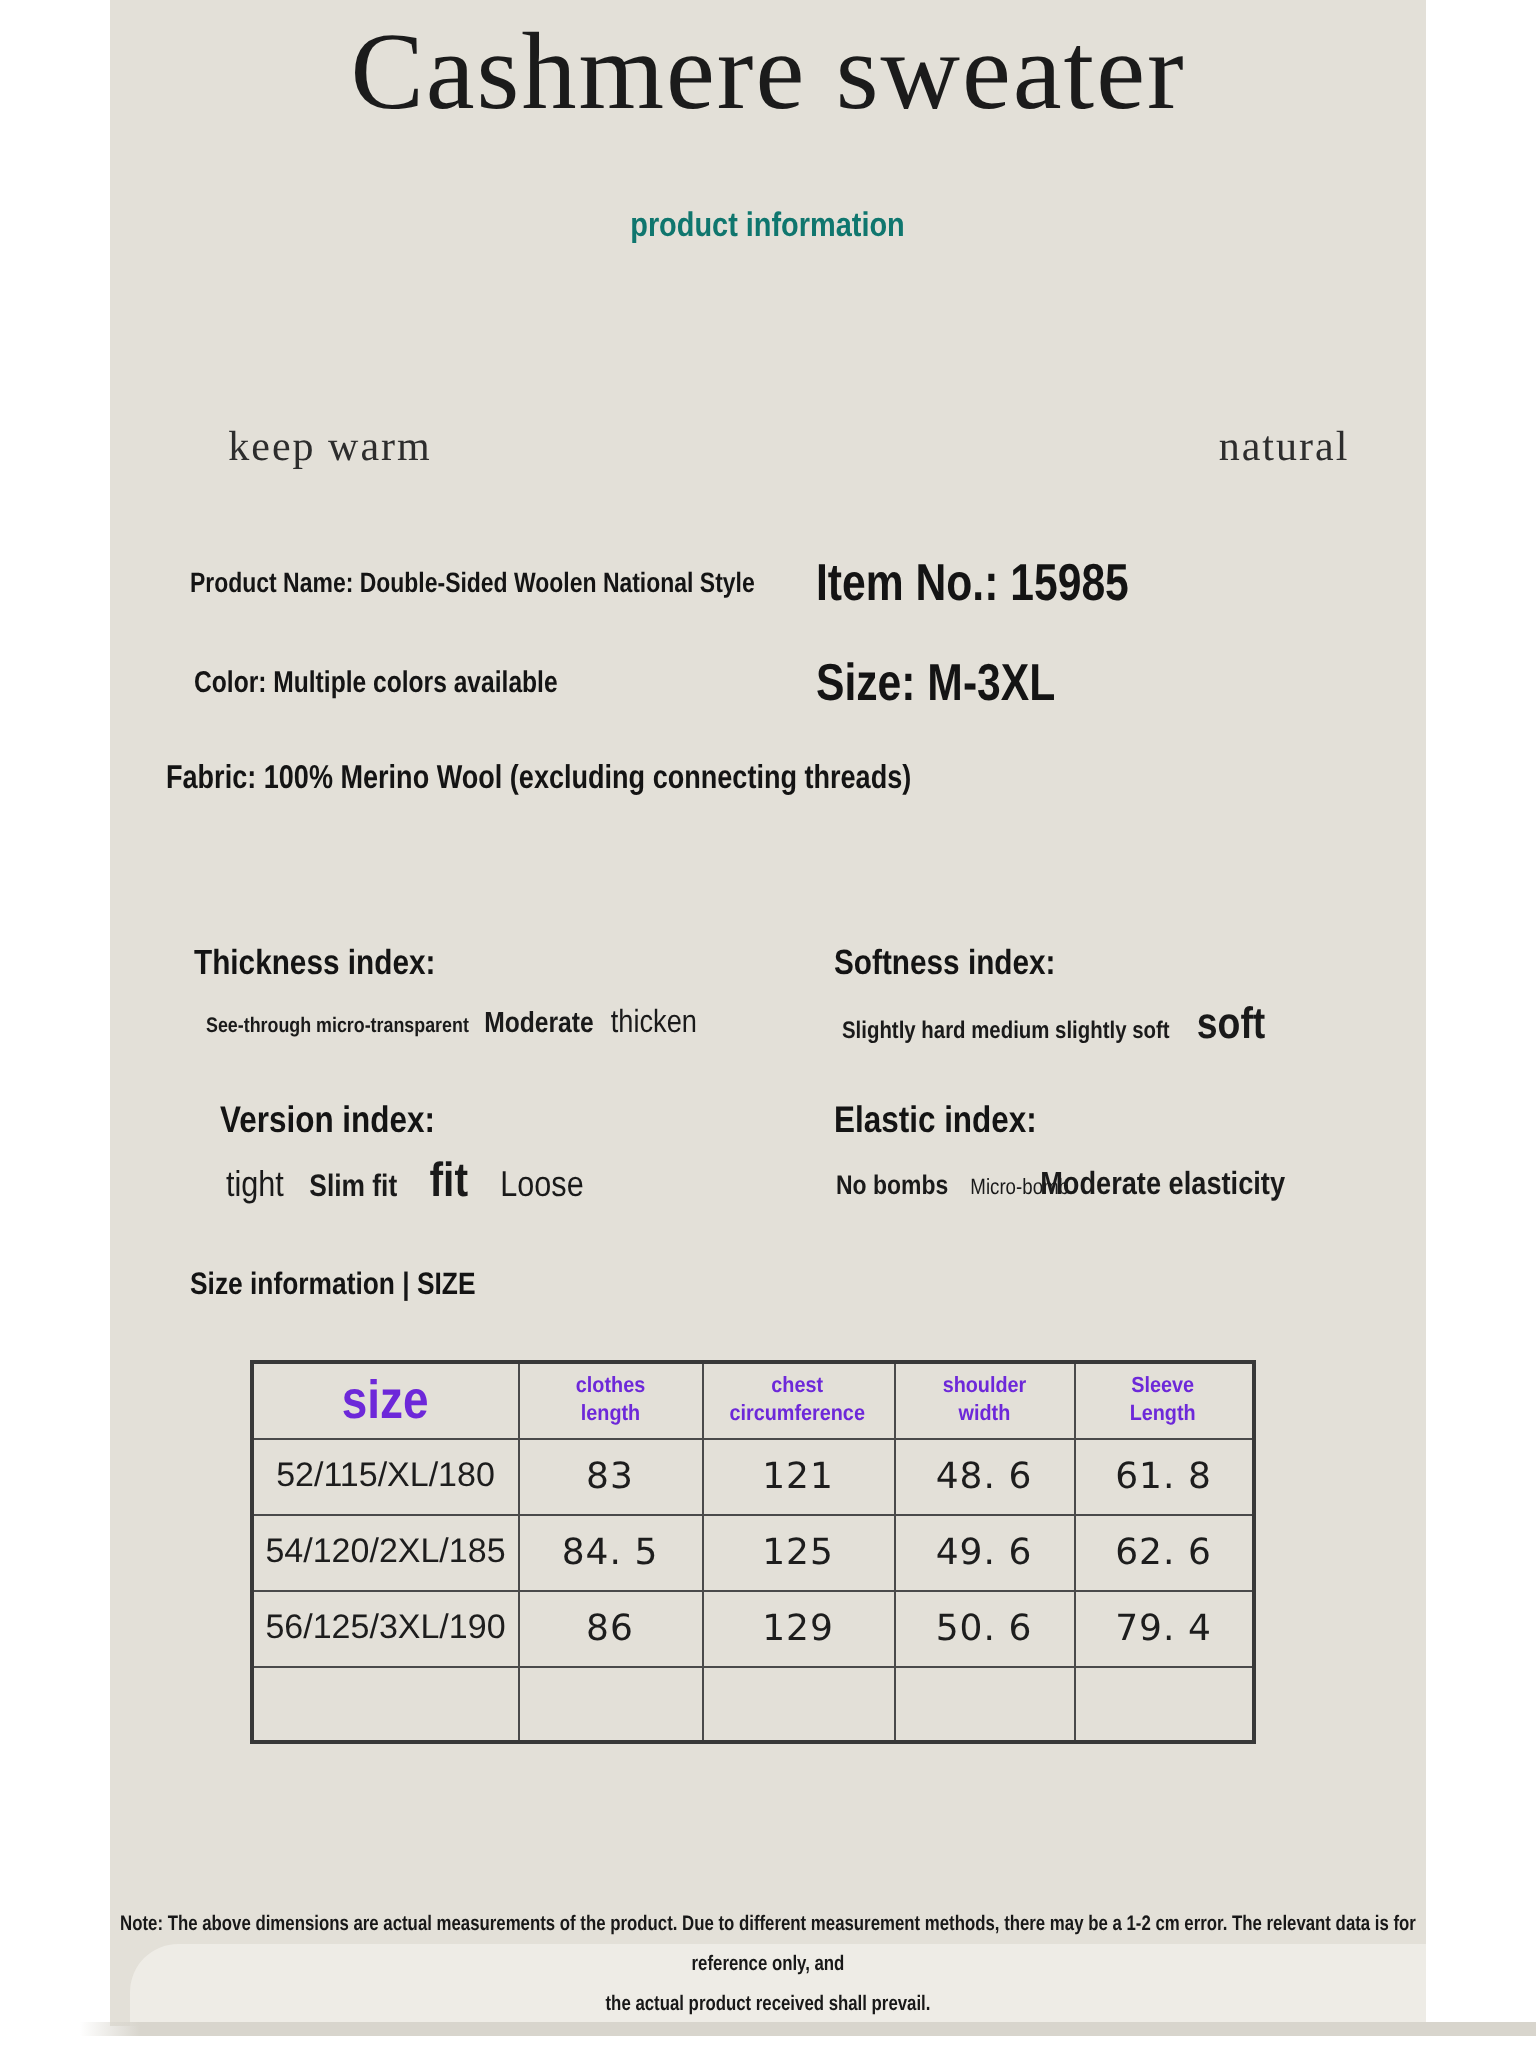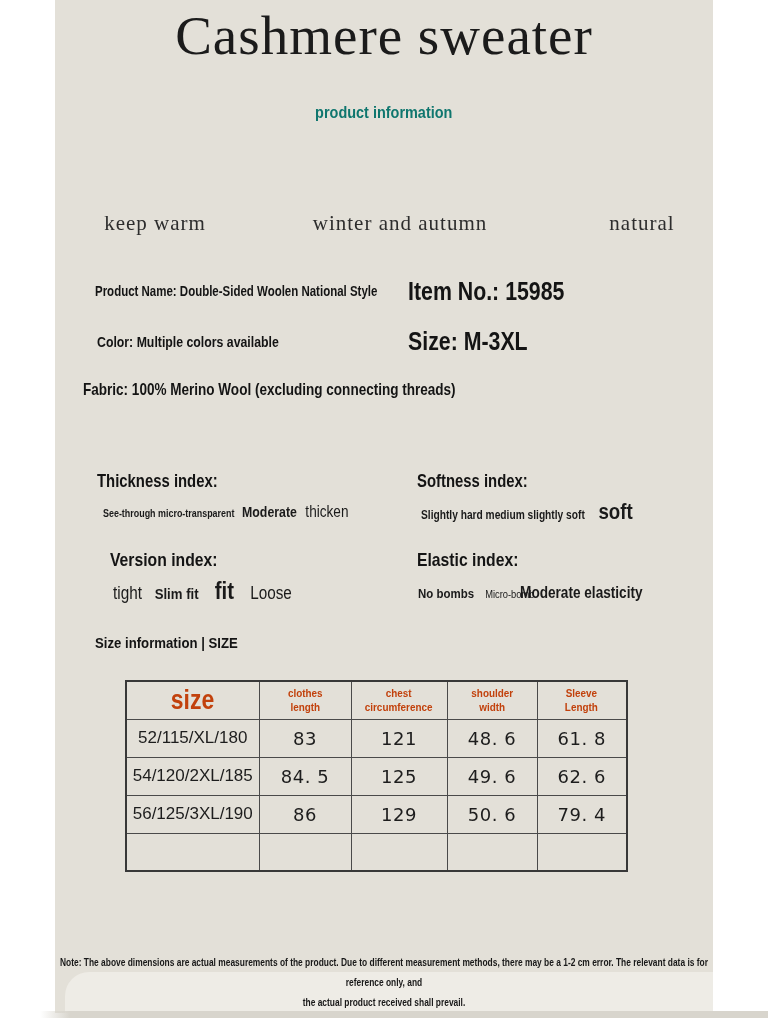--- a/index.html
+++ b/index.html
@@ -15,21 +15,21 @@
 
   .title { position:absolute; top:2px; left:0; width:100%; text-align:center;
            font-family:"Liberation Serif", serif; font-size:55px; line-height:1.25;
            font-weight:400; color:#1b1b1b; letter-spacing:1px; }
   .subtitle { position:absolute; top:103px; left:0; width:100%; text-align:center;
               font-size:17px; font-weight:700; color:#0f766e; }
   .subtitle span { display:inline-block; transform:scaleX(0.85); }
 
   .kw { position:absolute; top:211px; font-family:"Liberation Serif", serif; font-size:21px;
         color:#2d2d2d; letter-spacing:1px; white-space:nowrap; transform:translateX(-50%); }
-  .kw1 { left:100px; } .kw2 { left:345px; } .kw3 { left:587px; }
+  .kw1 { left:110px; } .kw2 { left:345px; } .kw3 { left:587px; }
 
   .detail { position:absolute; color:#141414; font-weight:700; white-space:nowrap;
             transform:scaleX(0.82); transform-origin:0 50%; }
   .d-product { left:40px;  top:283px; font-size:14px; }
   .d-color   { left:42px;  top:333px; font-size:15px; }
   .d-fabric  { left:28px;  top:380px; font-size:16.5px; }
   .d-item    { left:353px; top:276px; font-size:26px; }
   .d-size    { left:353px; top:326px; font-size:26px; }
 
   .idx-label { position:absolute; font-size:17.5px; font-weight:700; color:#141414;
@@ -59,21 +59,21 @@
   .o-ela   .op1 { font-size:11px;   font-weight:400; margin-left:13px; margin-right:-17px; }
   .o-ela   .op2 { font-size:16px;   font-weight:700; }
 
   .size-title { position:absolute; left:40px; top:634px; font-size:15.5px; font-weight:700;
                 color:#141414; white-space:nowrap; transform:scaleX(0.85); transform-origin:0 50%; }
 
   .size-table { position:absolute; left:70px; top:680px; border-collapse:collapse;
                 border:2px solid #383838; }
   .size-table th, .size-table td { border:1px solid #4a4a4a; text-align:center;
                 vertical-align:middle; padding:0; }
-  .size-table th { height:38px; color:#c2410c; font-weight:700;text-decoration:underline; }
+  .size-table th { height:38px; color:#6d28d9; font-weight:700;text-decoration:underline; }
   .h-size span { display:inline-block; font-size:27px; transform:scaleX(0.85); }
   .hsm { display:inline-block; font-size:11px; line-height:14px; white-space:pre-line;
          font-weight:700; transform:scaleX(0.9); }
   .size-table td { height:38px; font-family:"DejaVu Sans", sans-serif; font-size:18px;
                    color:#1d1d1d; letter-spacing:0.5px; }
   .size-table td.c-size { font-size:17px; letter-spacing:0; font-family:"Liberation Sans", sans-serif; }
 
   .note { position:absolute; top:952px; left:50%; width:820px; margin-left:-410px;
           transform:scaleX(0.8); transform-origin:50% 0; text-align:center; z-index:3;
           font-size:10.5px; font-weight:700; line-height:20px; color:#181818; white-space:pre-line; }
@@ -87,21 +87,20 @@
   <div class="page">
     <div class="note-band"></div>
 
     <div class="title">Cashmere sweater</div>
 
     <div class="subtitle">
       <span>product information</span>
     </div>
 
     <div class="kw kw1">keep warm</div>
-    <div class="kw kw2">winter and autumn</div>
     <div class="kw kw3">natural</div>
 
     <div class="detail d-product">Product Name: Double-Sided Woolen National Style</div>
     <div class="detail d-item">Item No.: 15985</div>
     <div class="detail d-color">Color: Multiple colors available</div>
     <div class="detail d-size">Size: M-3XL</div>
     <div class="detail d-fabric">Fabric: 100% Merino Wool (excluding connecting threads)</div>
 
     <div class="idx-label l-thick">Thickness index:</div>
     <div class="optrow o-thick">

